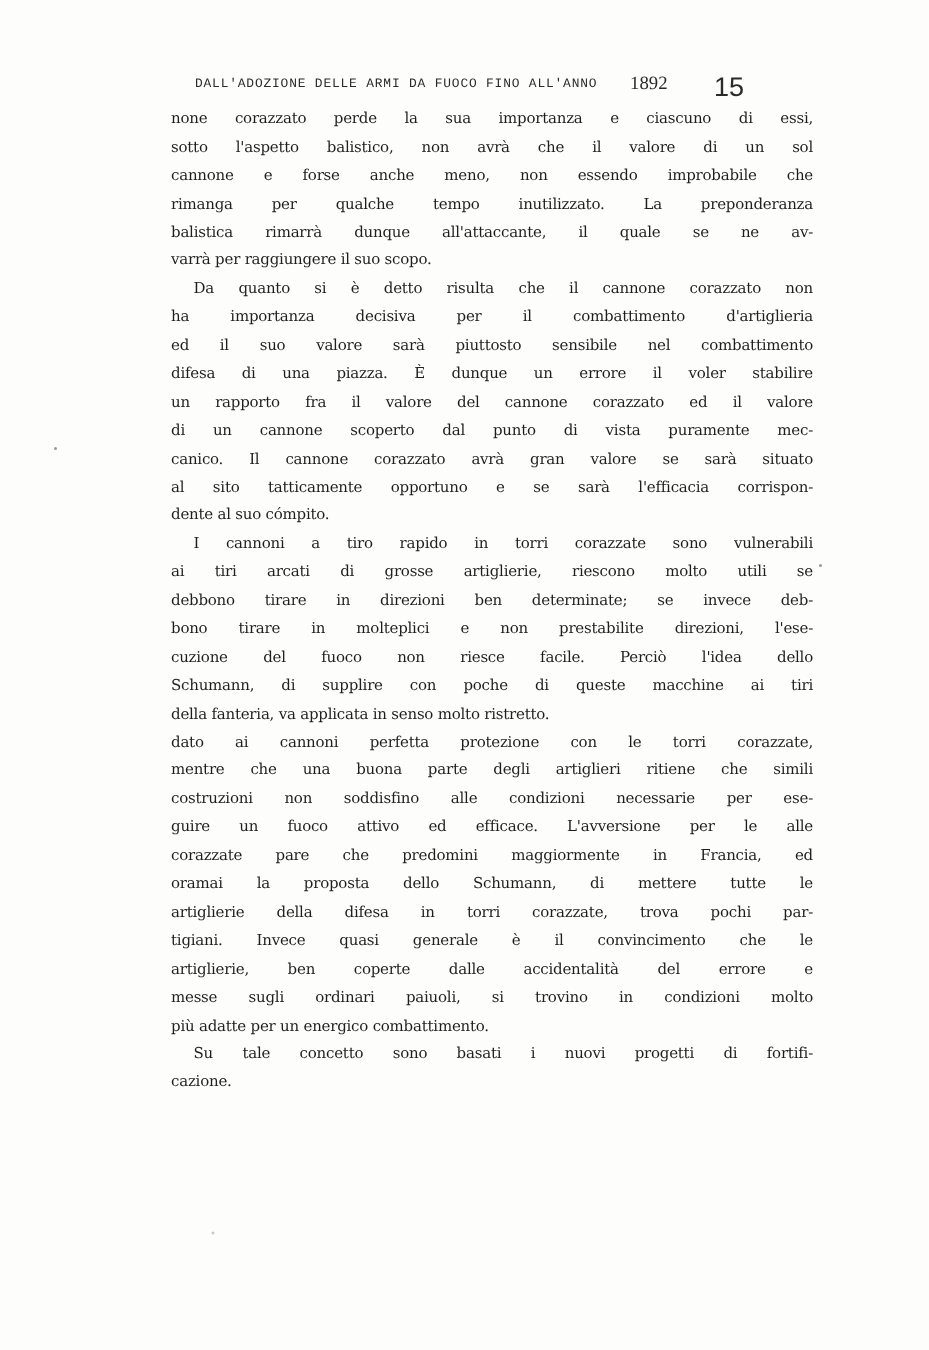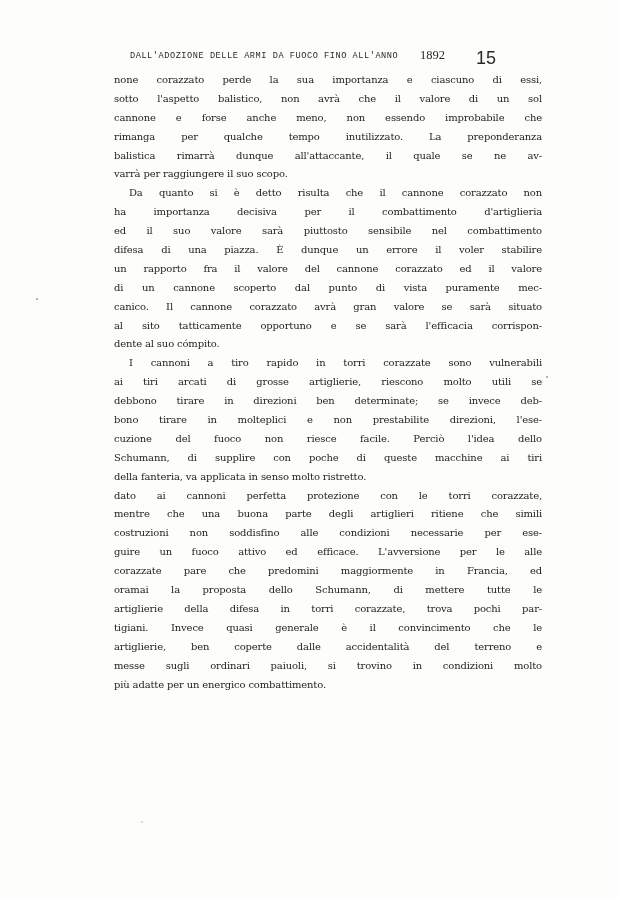--- a/index.html
+++ b/index.html
@@ -134,23 +134,27 @@
 
     <div>
       <span class="line">dato ai cannoni perfetta protezione con le torri corazzate,</span>
       <span class="line">mentre che una buona parte degli artiglieri ritiene che simili</span>
       <span class="line">costruzioni non soddisfino alle condizioni necessarie per ese-</span>
       <span class="line">guire un fuoco attivo ed efficace. L'avversione per le alle</span>
       <span class="line">corazzate pare che predomini maggiormente in Francia, ed</span>
       <span class="line">oramai la proposta dello Schumann, di mettere tutte le</span>
       <span class="line">artiglierie della difesa in torri corazzate, trova pochi par-</span>
       <span class="line">tigiani. Invece quasi generale è il convincimento che le</span>
-      <span class="line">artiglierie, ben coperte dalle accidentalità del terreno e</span>
+      <span class="line">artiglierie, ben coperte dalle accidentalità del errore e</span>
       <span class="line">messe sugli ordinari paiuoli, si trovino in condizioni molto</span>
       <span class="line last">più adatte per un energico combattimento.</span>
     </div>
 
+    <div>
+      <span class="line indent">Su tale concetto sono basati i nuovi progetti di fortifi-</span>
+      <span class="line last">cazione.</span>
+    </div>
   </div>
 
   <span class="speck" style="left:36px; top:298px;"></span>
   <span class="speck" style="left:546px; top:376px;"></span>
   <span class="speck" style="left:141px; top:821px; background:#c8c8c8;"></span>
 </div>
 
 </body></html>

